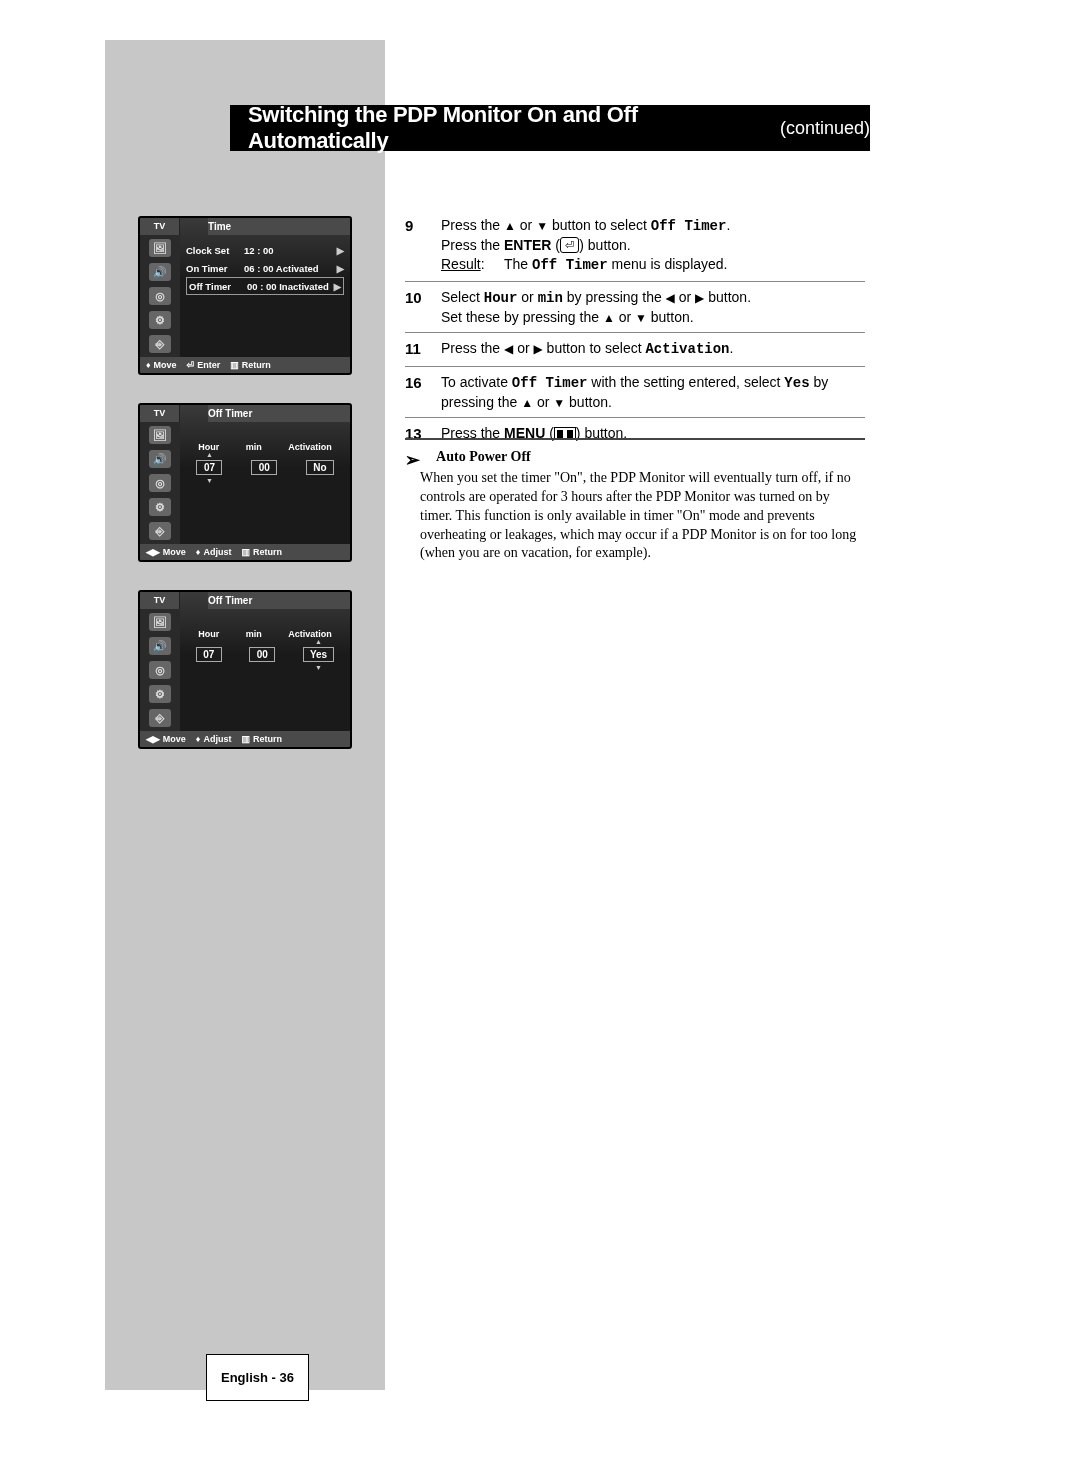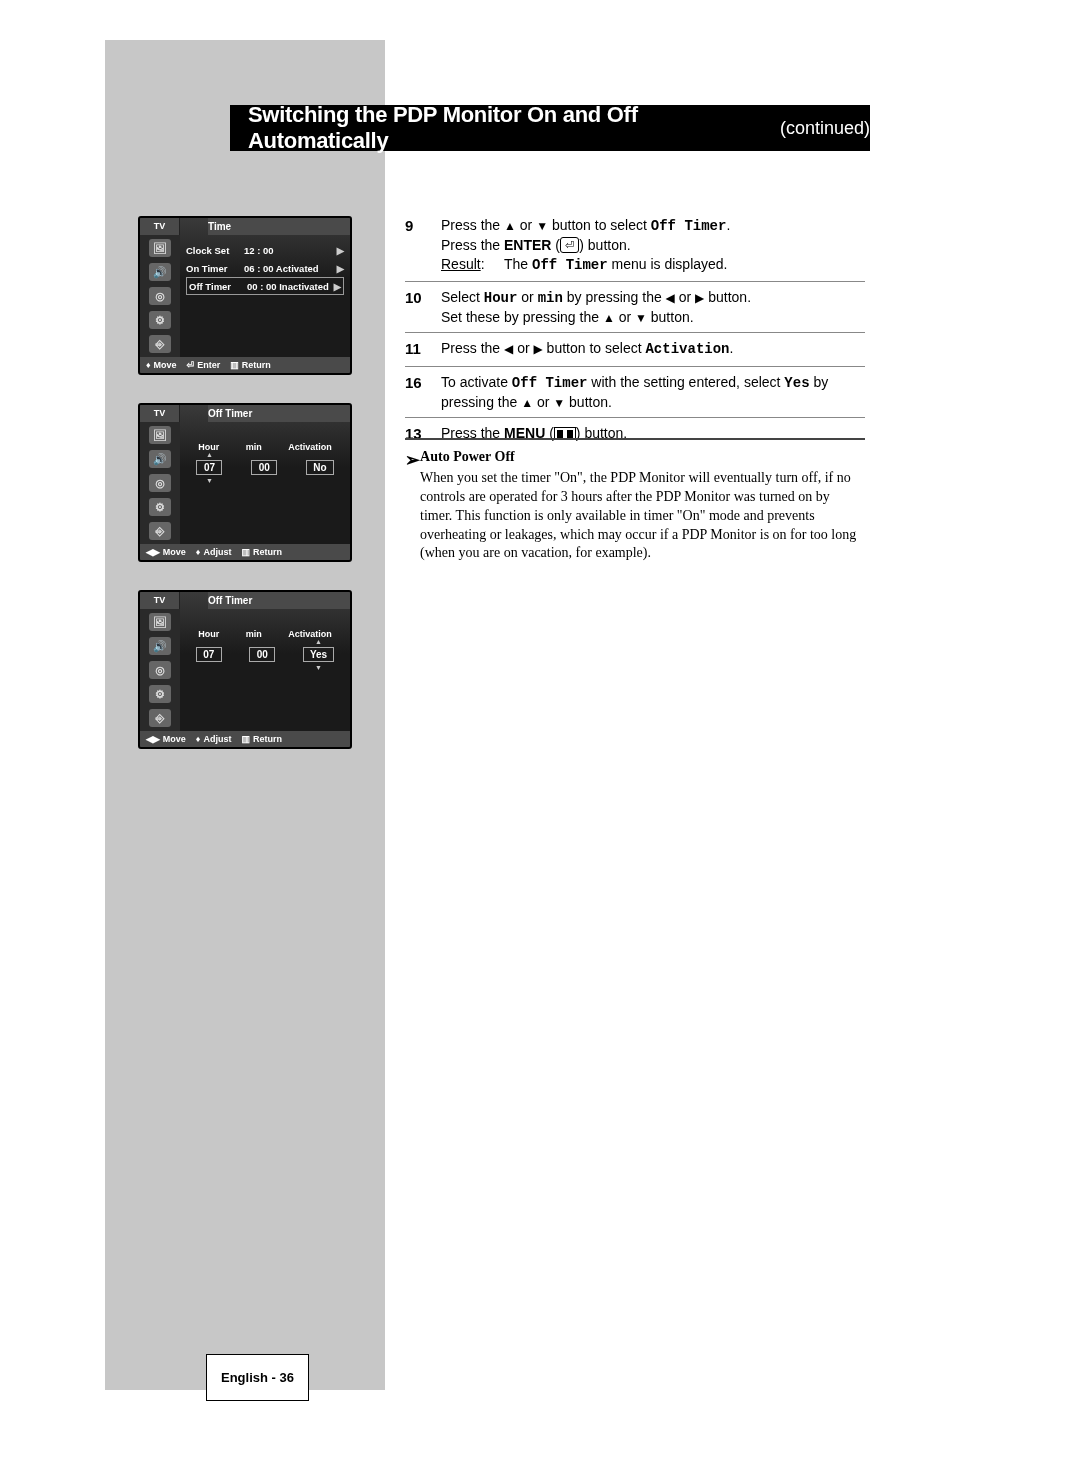--- a/index.html
+++ b/index.html
@@ -88,21 +88,21 @@
     left: 405px; top: 438px;
     width: 460px;
     border-top: 2px solid #444;
     padding-top: 8px;
     display: flex;
     font-size: 14px;
     line-height: 1.35;
     font-family: "Times New Roman", Georgia, serif;
   }
   .note-block .sym { width: 40px; font-size: 18px; font-weight: bold; }
-  .note-block .nb-title { font-weight: bold; margin-bottom: 2px; }
+  .note-block .nb-title { font-weight: bold; margin-bottom: 2px; margin-left: 16px; }
 
   .pagenum {
     position: absolute;
     left: 206px; bottom: 72px;
     background: #fff;
     border: 1px solid #000;
     padding: 15px 14px;
     font-size: 13px;
     font-weight: bold;
   }

